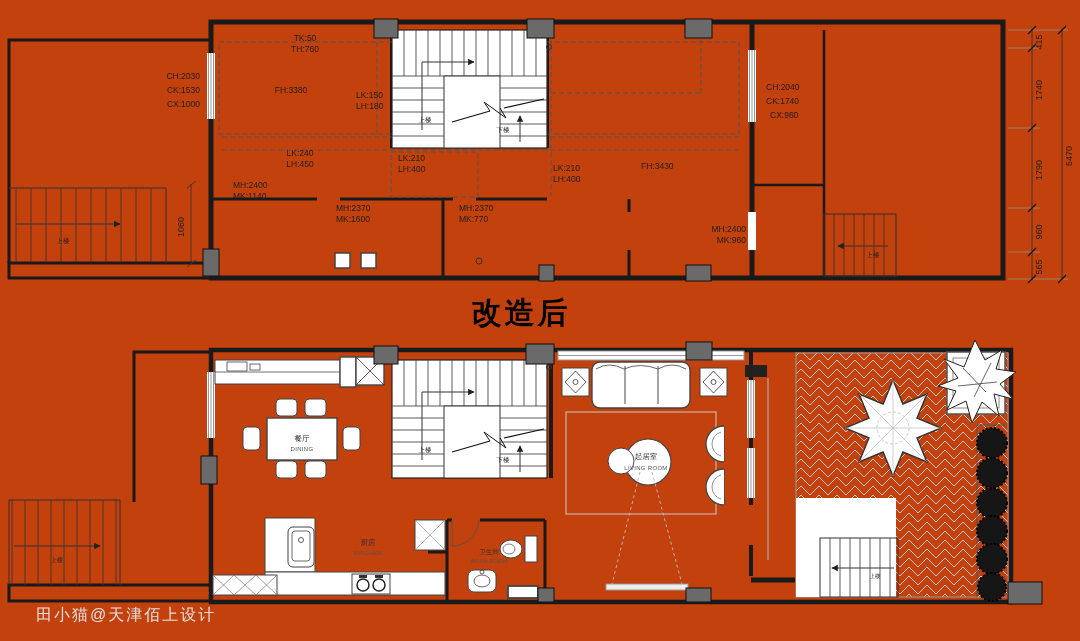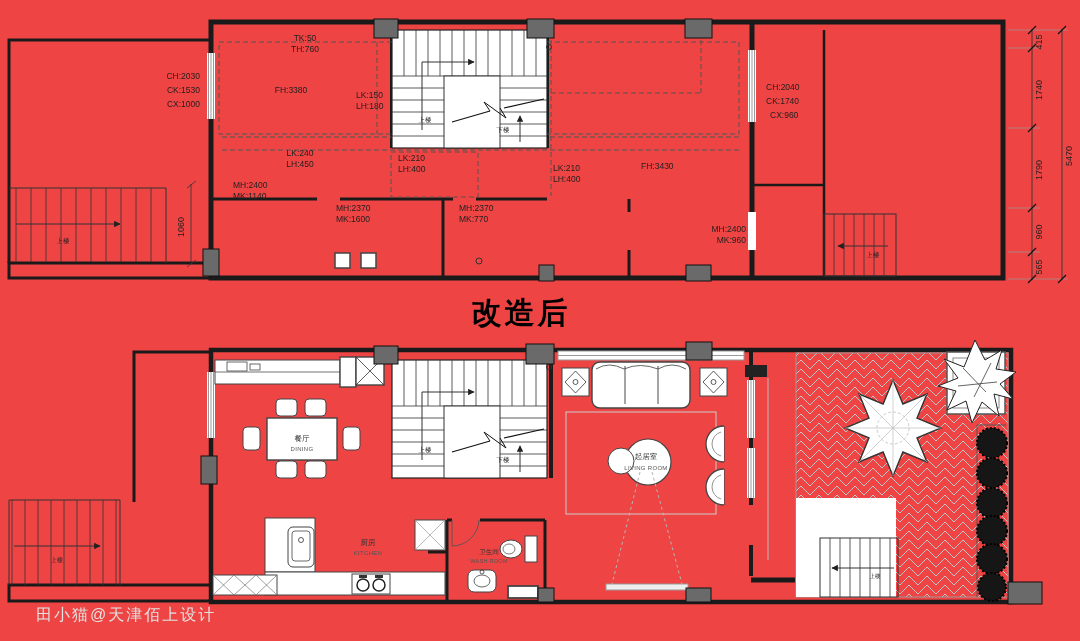--- a/index.html
+++ b/index.html
@@ -1,16 +1,16 @@
 <!DOCTYPE html>
 <html><head>
 <meta charset="utf-8">
 <style>
   html,body{margin:0;padding:0;background:#fff;}
-  #canvas{position:relative;width:1080px;height:641px;background:#ef4444;overflow:hidden;
+  #canvas{position:relative;width:1080px;height:641px;background:#c2410c;overflow:hidden;
           font-family:"Liberation Sans", sans-serif;}
   svg text{font-family:"Liberation Sans","DejaVu Sans",sans-serif;fill:#1f1f1f;}
   .ann{font-size:8.5px;}
   .stairlbl{font-size:6.5px;fill:#222;}
   .dimlbl{font-size:9px;}
   .roomzh{font-size:7.5px;fill:#333;}
   .roomen{font-size:6px;fill:#555;letter-spacing:.3px;}
   .title-txt{font-size:30px;font-weight:700;letter-spacing:3px;fill:#000;}
   .wm{font-size:16px;fill:#e0e0e0;letter-spacing:2px;}
   .wall{stroke:#1a1a1a;fill:none;}

